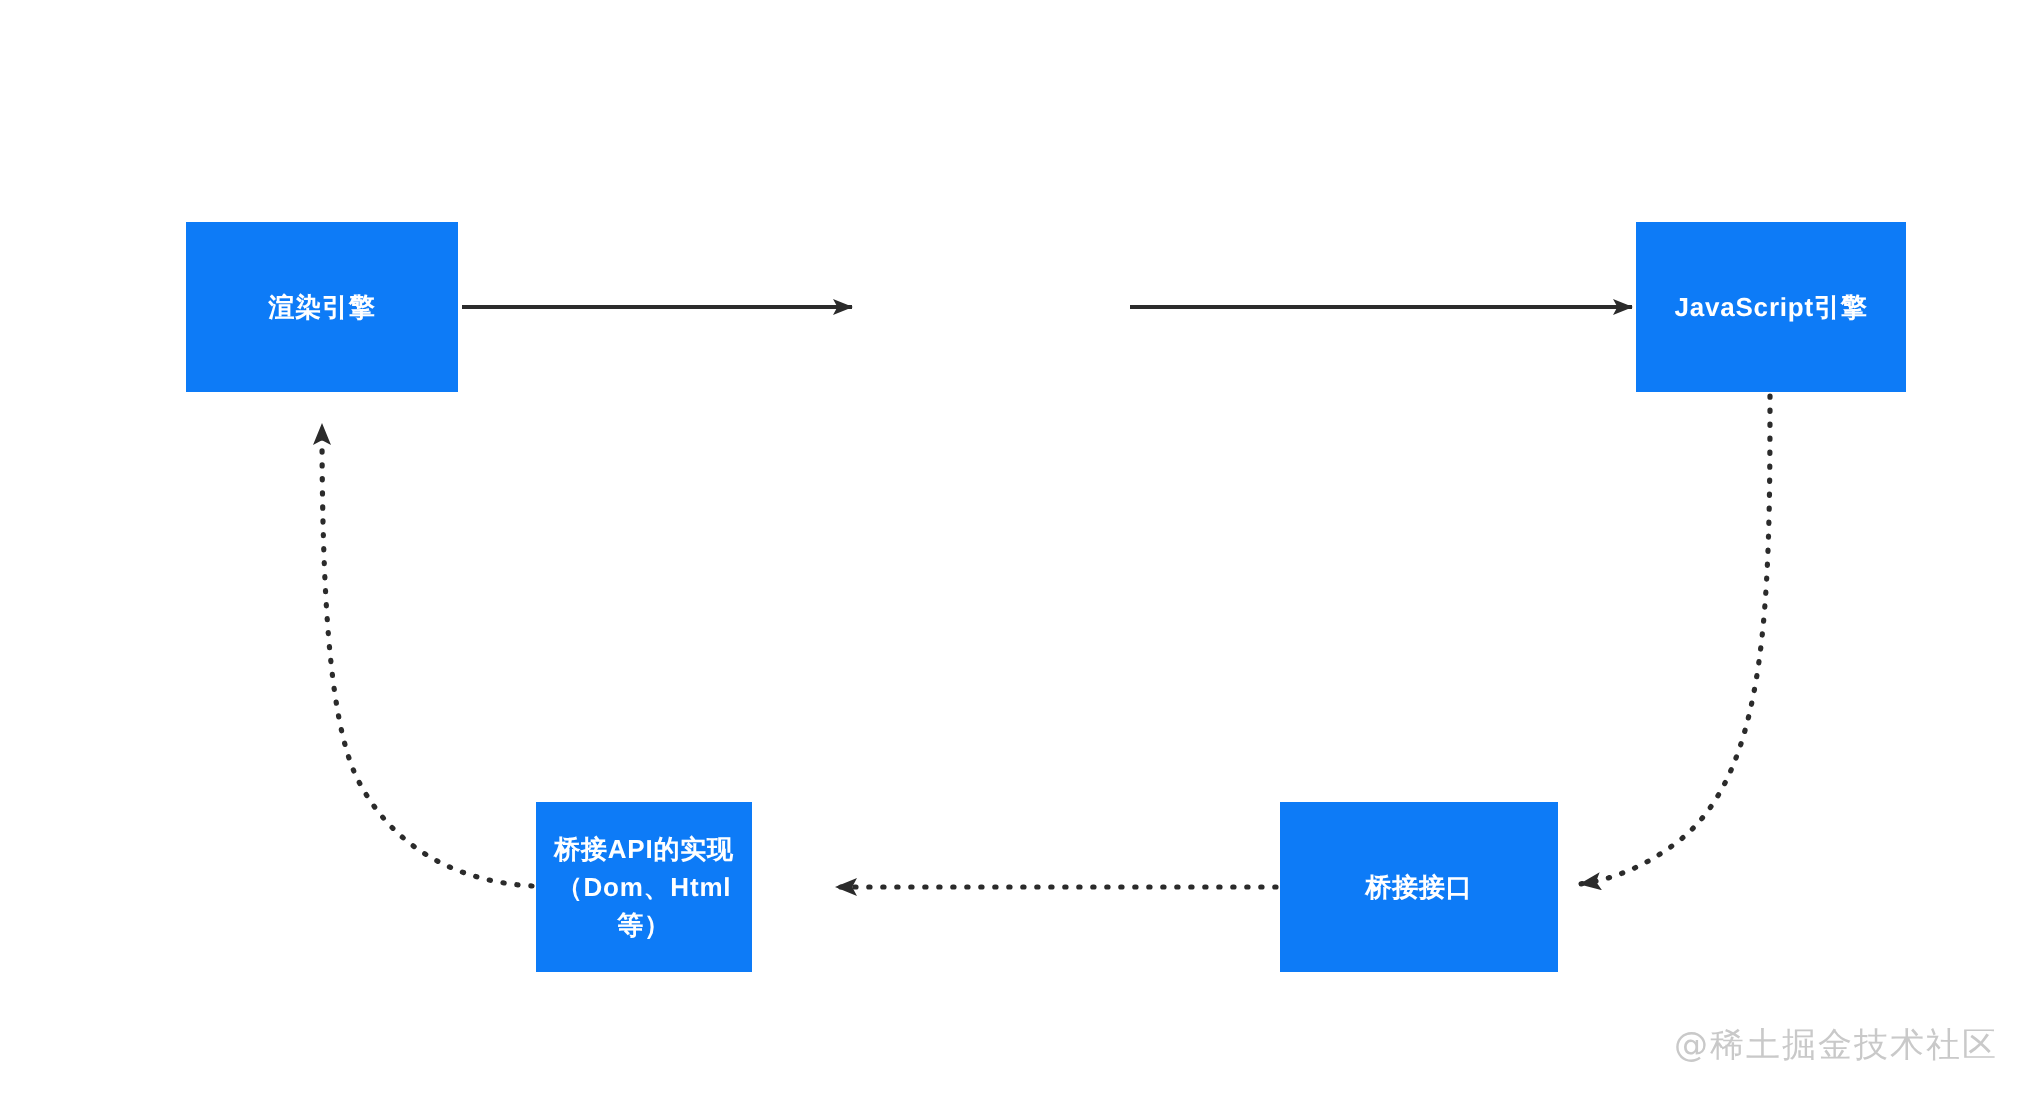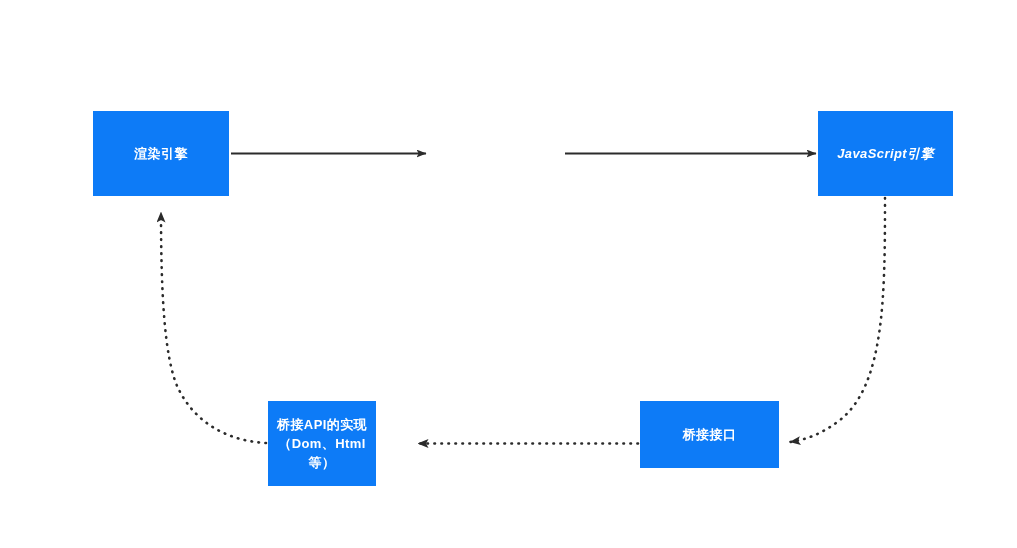--- a/index.html
+++ b/index.html
@@ -38,28 +38,28 @@
     white-space: pre-line;
     user-select: none;
   }
   .node-render-engine {
     left: 93px;  top: 111px;  width: 136px; height: 85px;
   }
   .node-call-interface {
     left: 428px; top: 111px;  width: 135px; height: 85px;
   }
   .node-js-engine {
-    left: 818px; top: 111px;  width: 135px; height: 85px; font-style: italic;
+    left: 818px; top: 111px;  width: 135px; height: 85px;
   }
   .node-bridge-api {
     left: 268px; top: 401px;  width: 108px; height: 85px;
     line-height: 19px;
   }
   .node-bridge-interface {
-    left: 640px; top: 401px;  width: 139px; height: 67px;
+    left: 640px; top: 401px;  width: 139px; height: 85px;
   }
   #edges {
     position: absolute;
     left: 0; top: 0;
     width: 1017px;
     height: 548px;
     pointer-events: none;
   }
   .watermark {
     position: absolute;
@@ -102,14 +102,15 @@
 
 
   <div class="flow-node node-js-engine">JavaScript引擎</div>
 
   <div class="flow-node node-bridge-api">桥接API的实现
 （Dom、Html
 等）</div>
 
   <div class="flow-node node-bridge-interface">桥接接口</div>
 
+  <div class="watermark">@稀土掘金技术社区</div>
 
 </div>
 
 </body></html>

